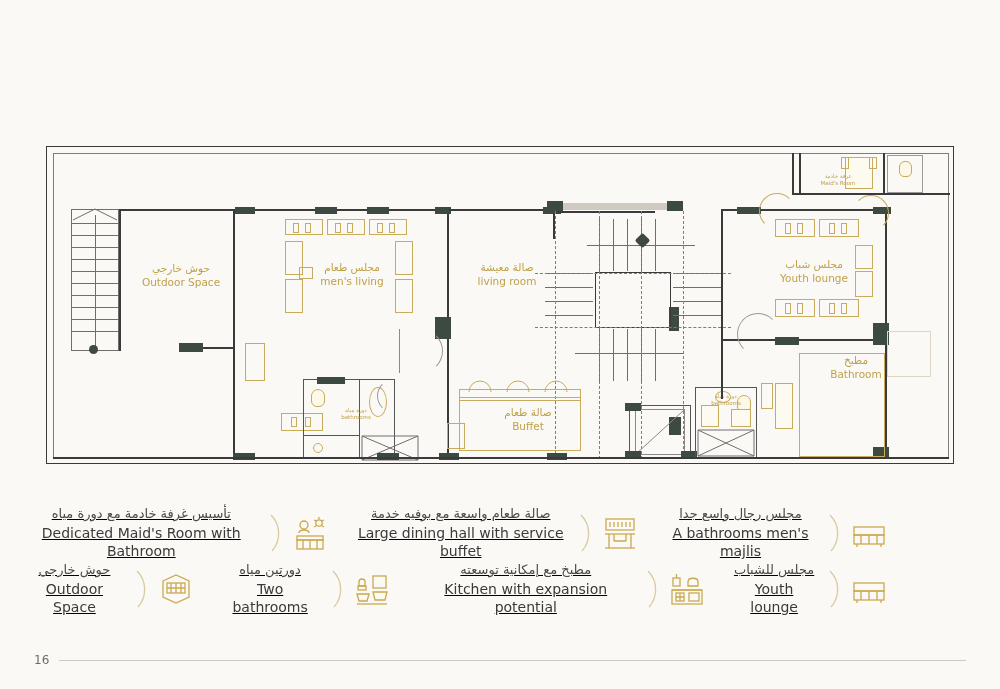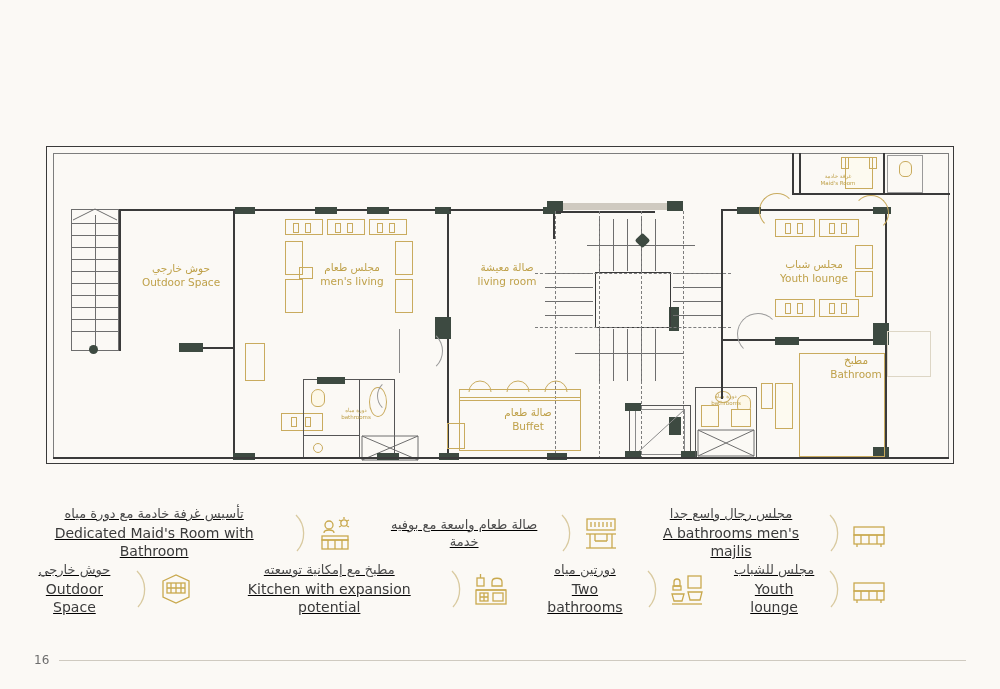--- a/index.html
+++ b/index.html
@@ -481,20 +481,21 @@
             <rect x="6" y="22" width="26" height="4"></rect>
             <rect x="6" y="26" width="26" height="9"></rect>
             <path d="M12 26 L12 35 M19 26 L19 35 M26 26 L26 35"></path>
           </svg>
         </div>
       </div>
 
       <div class="legend-item">
         <div class="legend-text">
           <div class="ar">صالة طعام واسعة مع  بوفيه خدمة</div>
+          <div class="en">Large dining hall with service buffet</div>
         </div>
         <div class="legend-sep">
           <svg width="14" height="40" viewBox="0 0 14 40">
               <path d="M2 2 C12 12 12 28 3 38" fill="none" stroke="#d9caa0" stroke-width="1.3"></path>
             </svg>
         </div>
         <div class="legend-icon">
           <svg width="38" height="38" viewBox="0 0 38 38" fill="none" stroke="#c9a94e" stroke-width="1.3">
             <rect x="5" y="5" width="28" height="11"></rect>
             <path d="M9 8 L9 13 M13 8 L13 13 M17 8 L17 13 M21 8 L21 13 M25 8 L25 13 M29 8 L29 13"></path>
@@ -538,20 +539,42 @@
         <div class="legend-sep">
           <svg width="14" height="40" viewBox="0 0 14 40">
               <path d="M2 2 C12 12 12 28 3 38" fill="none" stroke="#d9caa0" stroke-width="1.3"></path>
             </svg>
         </div>
         <div class="legend-icon">
           <svg width="38" height="38" viewBox="0 0 38 38" fill="none" stroke="#c9a94e" stroke-width="1.3">
             <path d="M6 11 L19 5 L32 11 L32 27 L19 33 L6 27 Z"></path>
             <rect x="10" y="13" width="18" height="10"></rect>
             <path d="M10 18 L28 18 M14 13 L14 23 M19 13 L19 23 M24 13 L24 23"></path>
+          </svg>
+        </div>
+      </div>
+
+      <div class="legend-item">
+        <div class="legend-text">
+          <div class="ar">دورتين مياه</div>
+          <div class="en">Two bathrooms</div>
+        </div>
+        <div class="legend-sep">
+          <svg width="14" height="40" viewBox="0 0 14 40">
+              <path d="M2 2 C12 12 12 28 3 38" fill="none" stroke="#d9caa0" stroke-width="1.3"></path>
+            </svg>
+        </div>
+        <div class="legend-icon">
+          <svg width="38" height="38" viewBox="0 0 38 38" fill="none" stroke="#c9a94e" stroke-width="1.3">
+            <path d="M6 12 C6 8 12 8 12 12 L12 16 L6 16 Z"></path>
+            <rect x="5" y="16" width="8" height="4"></rect>
+            <rect x="20" y="6" width="13" height="12"></rect>
+            <path d="M20 22 L34 22 L32 30 L22 30 Z"></path>
+            <path d="M4 24 L16 24 L14 31 L6 31 Z"></path>
+            <path d="M4 34 L34 34"></path>
           </svg>
         </div>
       </div>
 
       <div class="legend-item">
         <div class="legend-text">
           <div class="ar">مطبخ مع إمكانية توسعته</div>
           <div class="en">Kitchen with expansion potential</div>
         </div>
         <div class="legend-sep">
@@ -568,42 +591,20 @@
             <rect x="8" y="23" width="8" height="8"></rect>
             <path d="M8 27 L16 27 M12 23 L12 31"></path>
             <rect x="21" y="23" width="10" height="8"></rect>
             <path d="M4 20 L34 20"></path>
           </svg>
         </div>
       </div>
 
       <div class="legend-item">
         <div class="legend-text">
-          <div class="ar">دورتين مياه</div>
-          <div class="en">Two bathrooms</div>
-        </div>
-        <div class="legend-sep">
-          <svg width="14" height="40" viewBox="0 0 14 40">
-              <path d="M2 2 C12 12 12 28 3 38" fill="none" stroke="#d9caa0" stroke-width="1.3"></path>
-            </svg>
-        </div>
-        <div class="legend-icon">
-          <svg width="38" height="38" viewBox="0 0 38 38" fill="none" stroke="#c9a94e" stroke-width="1.3">
-            <path d="M6 12 C6 8 12 8 12 12 L12 16 L6 16 Z"></path>
-            <rect x="5" y="16" width="8" height="4"></rect>
-            <rect x="20" y="6" width="13" height="12"></rect>
-            <path d="M20 22 L34 22 L32 30 L22 30 Z"></path>
-            <path d="M4 24 L16 24 L14 31 L6 31 Z"></path>
-            <path d="M4 34 L34 34"></path>
-          </svg>
-        </div>
-      </div>
-
-      <div class="legend-item">
-        <div class="legend-text">
           <div class="ar">مجلس للشباب</div>
           <div class="en">Youth lounge</div>
         </div>
         <div class="legend-sep">
           <svg width="14" height="40" viewBox="0 0 14 40">
               <path d="M2 2 C12 12 12 28 3 38" fill="none" stroke="#d9caa0" stroke-width="1.3"></path>
             </svg>
         </div>
         <div class="legend-icon">
           <svg width="38" height="38" viewBox="0 0 38 38" fill="none" stroke="#c9a94e" stroke-width="1.3">

